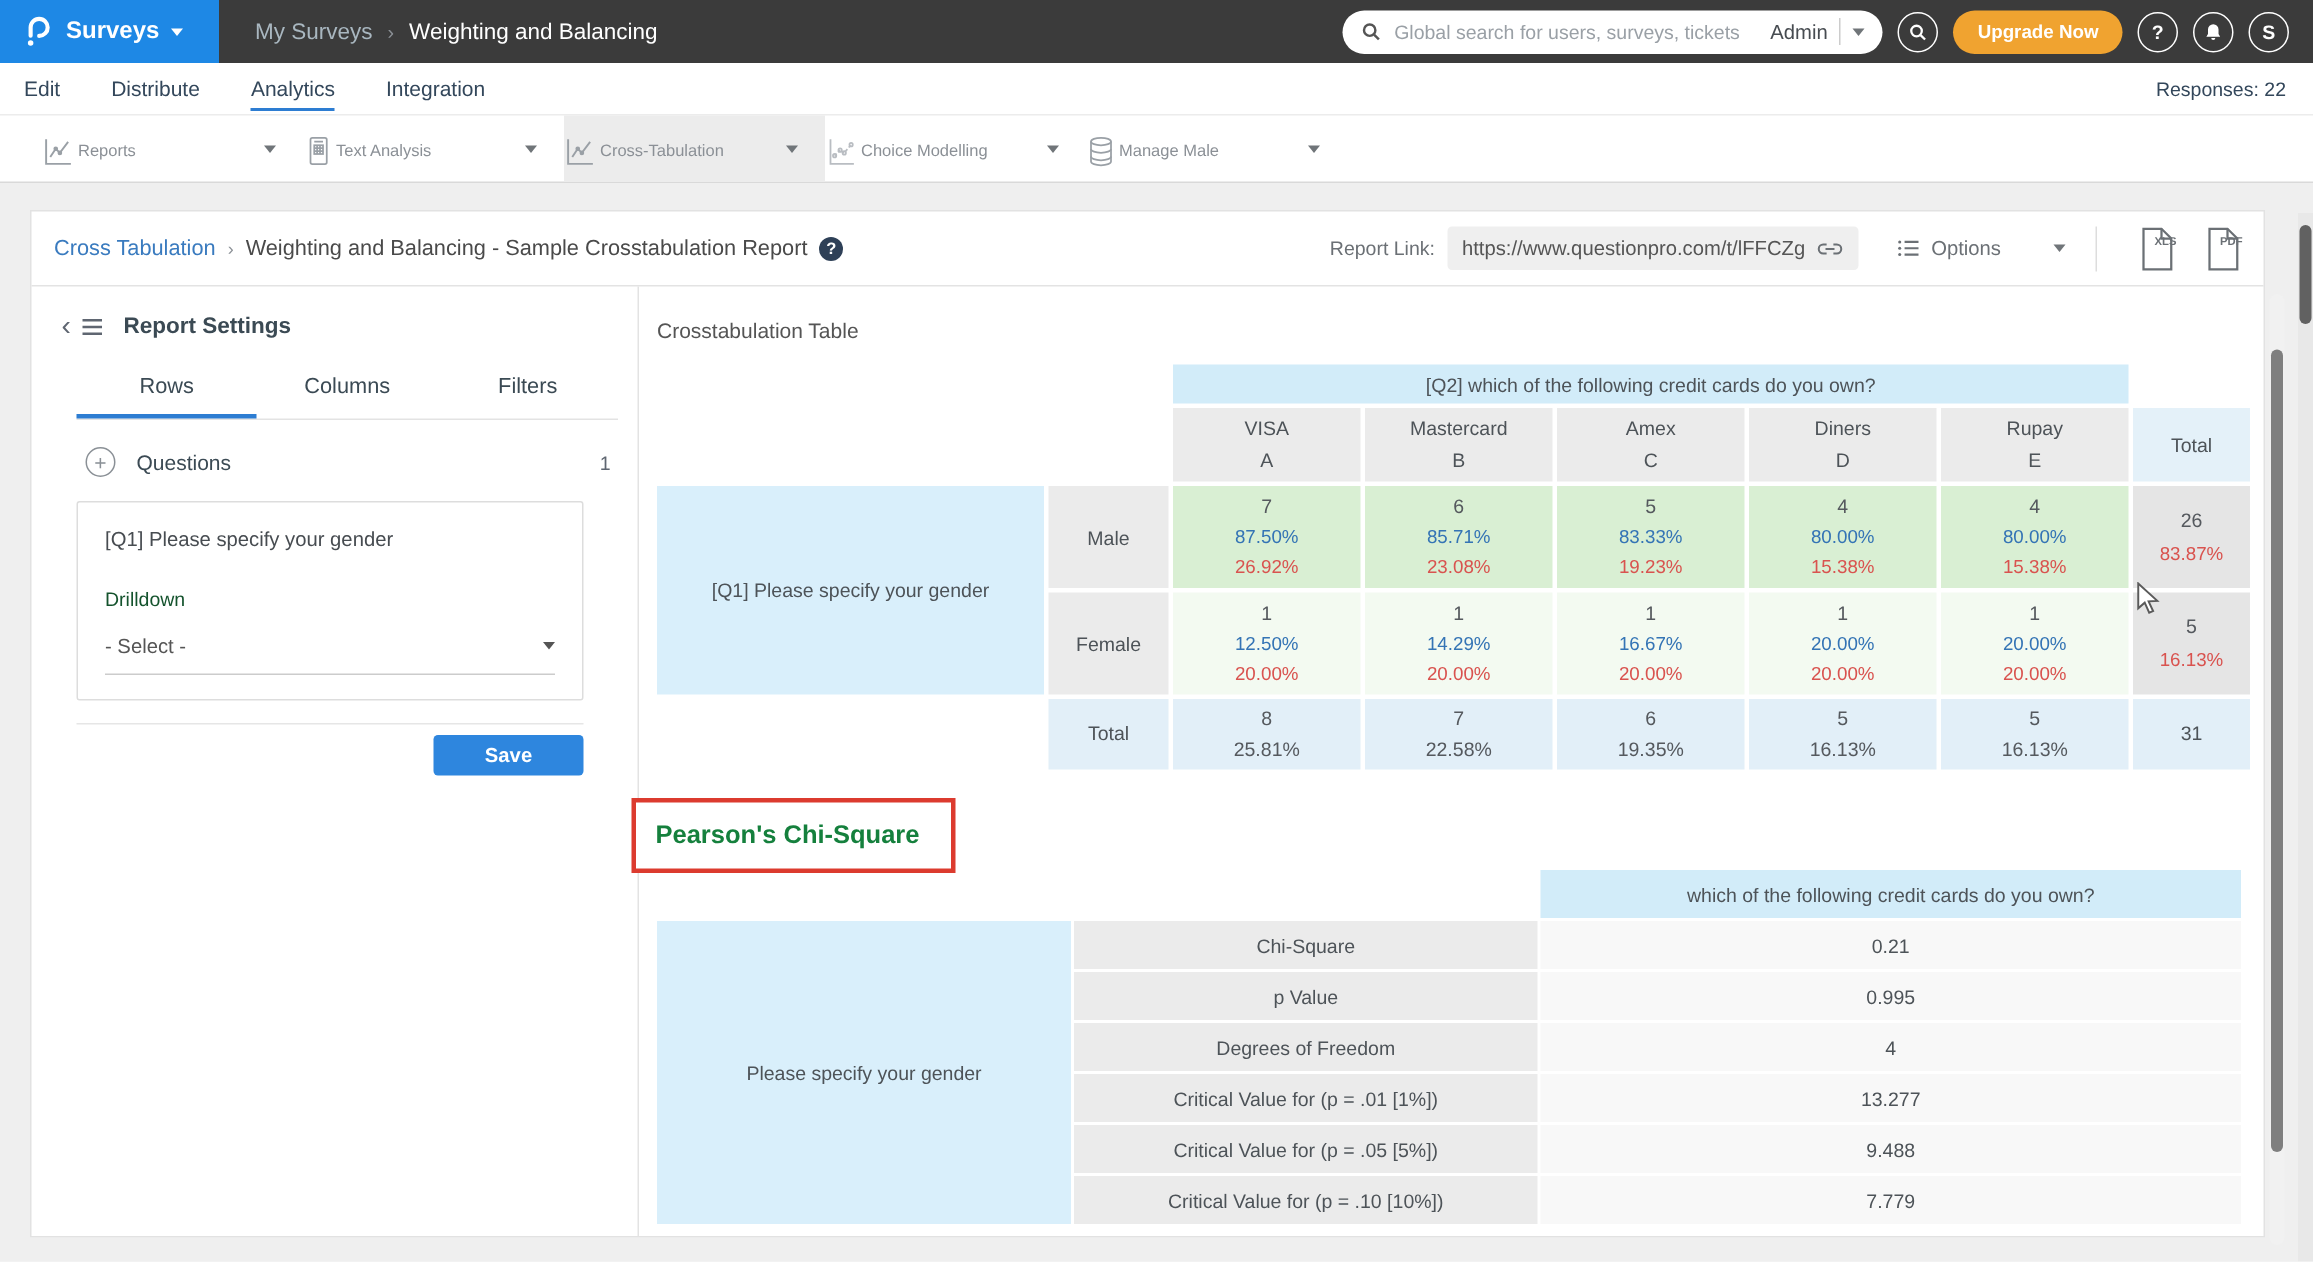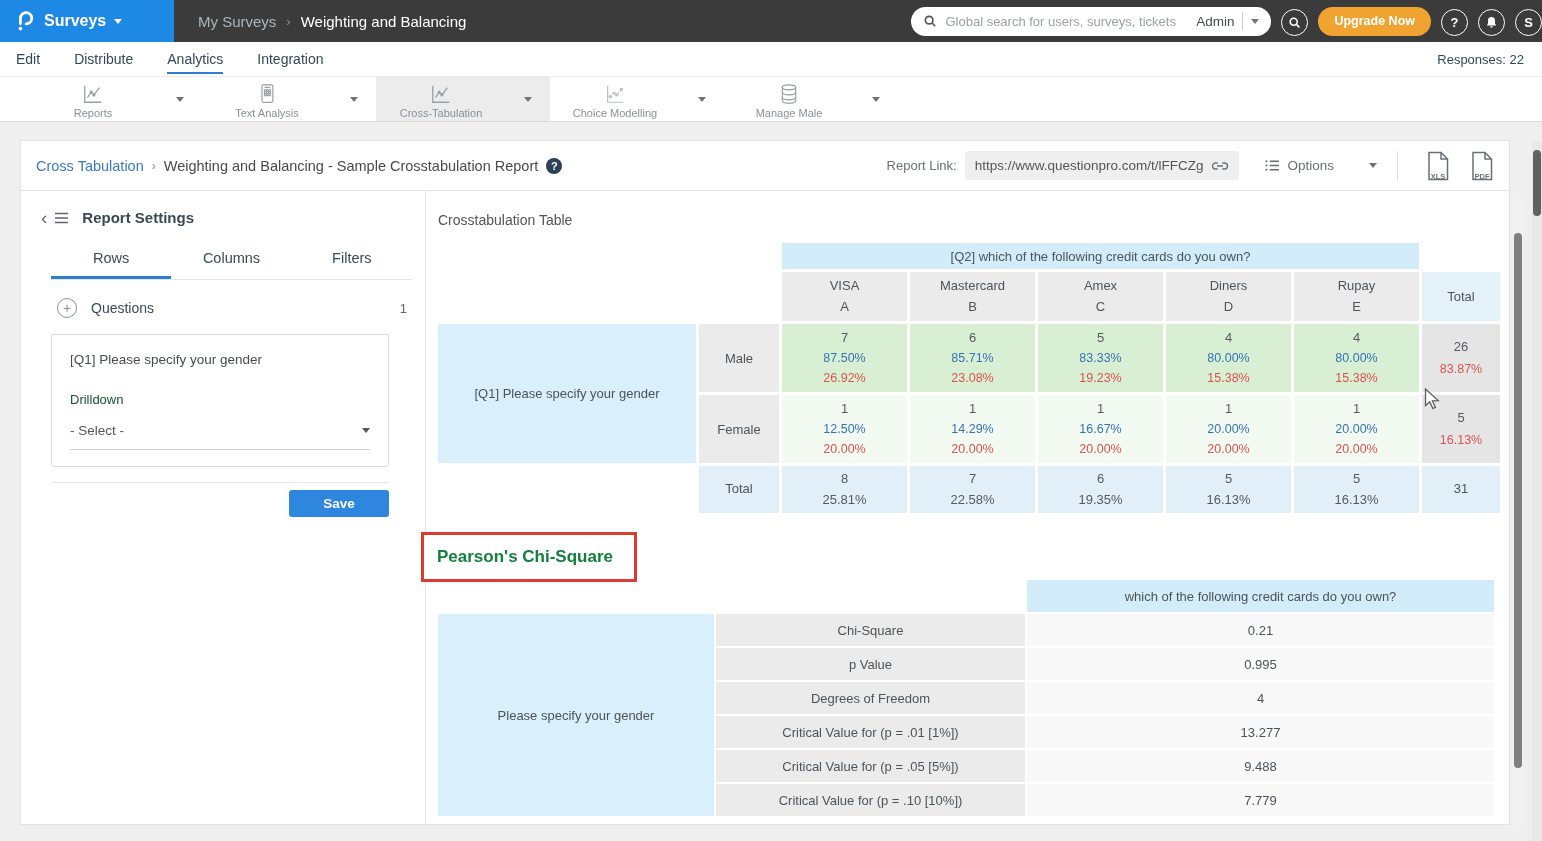--- a/index.html
+++ b/index.html
@@ -2,69 +2,69 @@
 <html><head>
 <meta charset="utf-8">
 <style>
   * { margin:0; padding:0; box-sizing:border-box; }
   html,body { background:#efefef; }
   body { font-family:"Liberation Sans", sans-serif; }
   .app { position:relative; width:1542px; height:841px; overflow:hidden; background:#efefef; }
 
   
   .topbar { position:absolute; left:0; top:0; width:100%; height:42px; background:#3b3b3b; display:flex; align-items:center; }
-  .brand { width:174px; height:42px; background:#1e88e5; display:flex; align-items:center; gap:8px; padding-left:14px; cursor:pointer;text-align:center; }
+  .brand { width:146px; height:42px; background:#1e88e5; display:flex; align-items:center; gap:8px; padding-left:14px; cursor:pointer;text-align:center; }
   .brand .plabel { color:#fff; font-size:16px; font-weight:600; }
   .tb-crumb { display:flex; align-items:center; gap:10px; margin-left:24px; font-size:15px; }
   .tb-crumb .parent { color:#a9b7c0; cursor:pointer; }
   .tb-crumb .sep { color:#8b9096; font-size:13px; }
   .tb-crumb .current { color:#fff; }
-  .tb-right { margin-left:auto; display:flex; align-items:flex-end; gap:10px; }
+  .tb-right { margin-left:auto; display:flex; align-items:center; gap:10px; padding-right:16px; }
   .searchbox { width:360px; height:29px; background:#fff; border-radius:15px; display:flex; align-items:center; gap:8px; padding:0 12px; color:#8b9096; }
   .searchbox input { flex:1; border:none; outline:none; font-size:13px; color:#555; font-family:"Liberation Sans",sans-serif; background:transparent; }
   .searchbox input::placeholder { color:#9aa0a6; }
   .searchbox .scope { color:#474c51; font-size:13.5px; cursor:pointer; }
   .vline { width:1px; height:18px; background:#ccc; }
   .circlebtn { width:27px; height:27px; border-radius:50%; border:1.6px solid #fff; background:transparent; color:#fff; display:flex; align-items:center; justify-content:center; font-size:13px; font-weight:700; cursor:pointer; font-family:"Liberation Sans",sans-serif; }
   .upgrade { height:29px; padding:0 16px; border:none; border-radius:15px; background:#f0a330; color:#fff; font-weight:700; font-size:12.5px; cursor:pointer; font-family:"Liberation Sans",sans-serif; }
   .caret { display:inline-block; width:0; height:0; border-left:4.5px solid transparent; border-right:4.5px solid transparent; border-top:5.5px solid #707579; }
   .caret.white { border-top-color:#fff; }
 
   
   .navtabs { position:absolute; left:0; top:42px; width:100%; height:34px; background:#fff; display:flex; align-items:center; gap:34px; padding-left:16px; }
   .navtab { font-size:14px; color:#33475b; cursor:pointer; text-decoration:none; padding:7px 0 5px; border-bottom:2px solid transparent; }
   .navtab.active { border-bottom-color:#2d7dd2; }
   .responses { margin-left:auto; padding-right:18px; font-size:13px; color:#33475b; }
 
   
   .toolbar { position:absolute; left:0; top:76px; width:100%; height:46px; background:#fff; border-top:1px solid #ececec; border-bottom:1px solid #d9d9d9; display:flex; align-items:stretch; padding-left:28px; }
   .tgroup { display:flex; align-items:center; cursor:pointer; }
   .tgroup.active { background:#ececec; }
-  .titem { width:130px; display:flex; flex-direction:column; align-items:center; gap:2px; padding-top:3px; }
+  .titem { width:130px; display:flex; flex-direction:row; align-items:center; gap:2px; padding-top:3px; }
   .titem .tlabel { font-size:11px; color:#8b9096; }
   .tgroup .caret { margin:0 18px; }
 
   
   .card { position:absolute; left:20px; top:140px; width:1490px; height:685px; background:#fff; border:1px solid #e2e2e2; }
   .reportbar { height:50px; border-bottom:1px solid #e3e3e3; display:flex; align-items:center; padding:0 14px 0 15px; }
   .rb-left { display:flex; align-items:center; gap:8px; font-size:14.5px; }
   .rb-left a { color:#3a7bbf; text-decoration:none; cursor:pointer; }
   .rb-left .sep { color:#8b9096; font-size:12px; }
   .rb-left .title { color:#4a4a4a; }
   .helpdot { width:16px; height:16px; border-radius:50%; background:#2e4057; color:#fff; font-size:11px; font-weight:700; display:flex; align-items:center; justify-content:center; cursor:pointer; }
   .rb-right { margin-left:auto; display:flex; align-items:center; }
   .rlabel { font-size:13px; color:#6b7075; margin-right:8px; }
   .urlpill { background:#efefef; border-radius:3px; padding:7px 10px; display:flex; align-items:center; gap:8px; cursor:pointer; }
   .urlpill .url { font-size:13.5px; color:#555; }
   .optbtn { display:flex; align-items:center; gap:7px; margin:0 0 0 26px; font-size:13.5px; color:#6b7075; cursor:pointer; }
   .optbtn .caret { margin-left:28px; }
   .rb-div { width:1px; height:30px; background:#ddd; margin:0 18px 0 20px; }
   .ficon { position:relative; width:26px; height:30px; cursor:pointer; margin-left:9px; }
   .ficon + .ficon { margin-left:18px; }
-  .flabel { position:absolute; bottom:0; left:0; right:0; text-align:center; font-size:7.5px; font-weight:700; color:#6b7075; }
+  .flabel { position:absolute; bottom:16px; left:0; right:0; text-align:right; font-size:7.5px; font-weight:700; color:#6b7075; }
 
   
   .cardbody { position:absolute; left:0; top:50px; right:0; bottom:0; display:flex; }
   .settings { width:405px; border-right:1px solid #e3e3e3; position:relative; }
   .mainarea { flex:1; position:relative; }
 
   
   .sp-head { display:flex; align-items:center; gap:7px; margin:18px 0 0 20px; }
   .sp-head .chev { font-size:19px; color:#5f6671; line-height:12px; cursor:pointer; }
   .sp-title { font-size:15px; font-weight:600; color:#3b4a54; margin-left:6px; }

